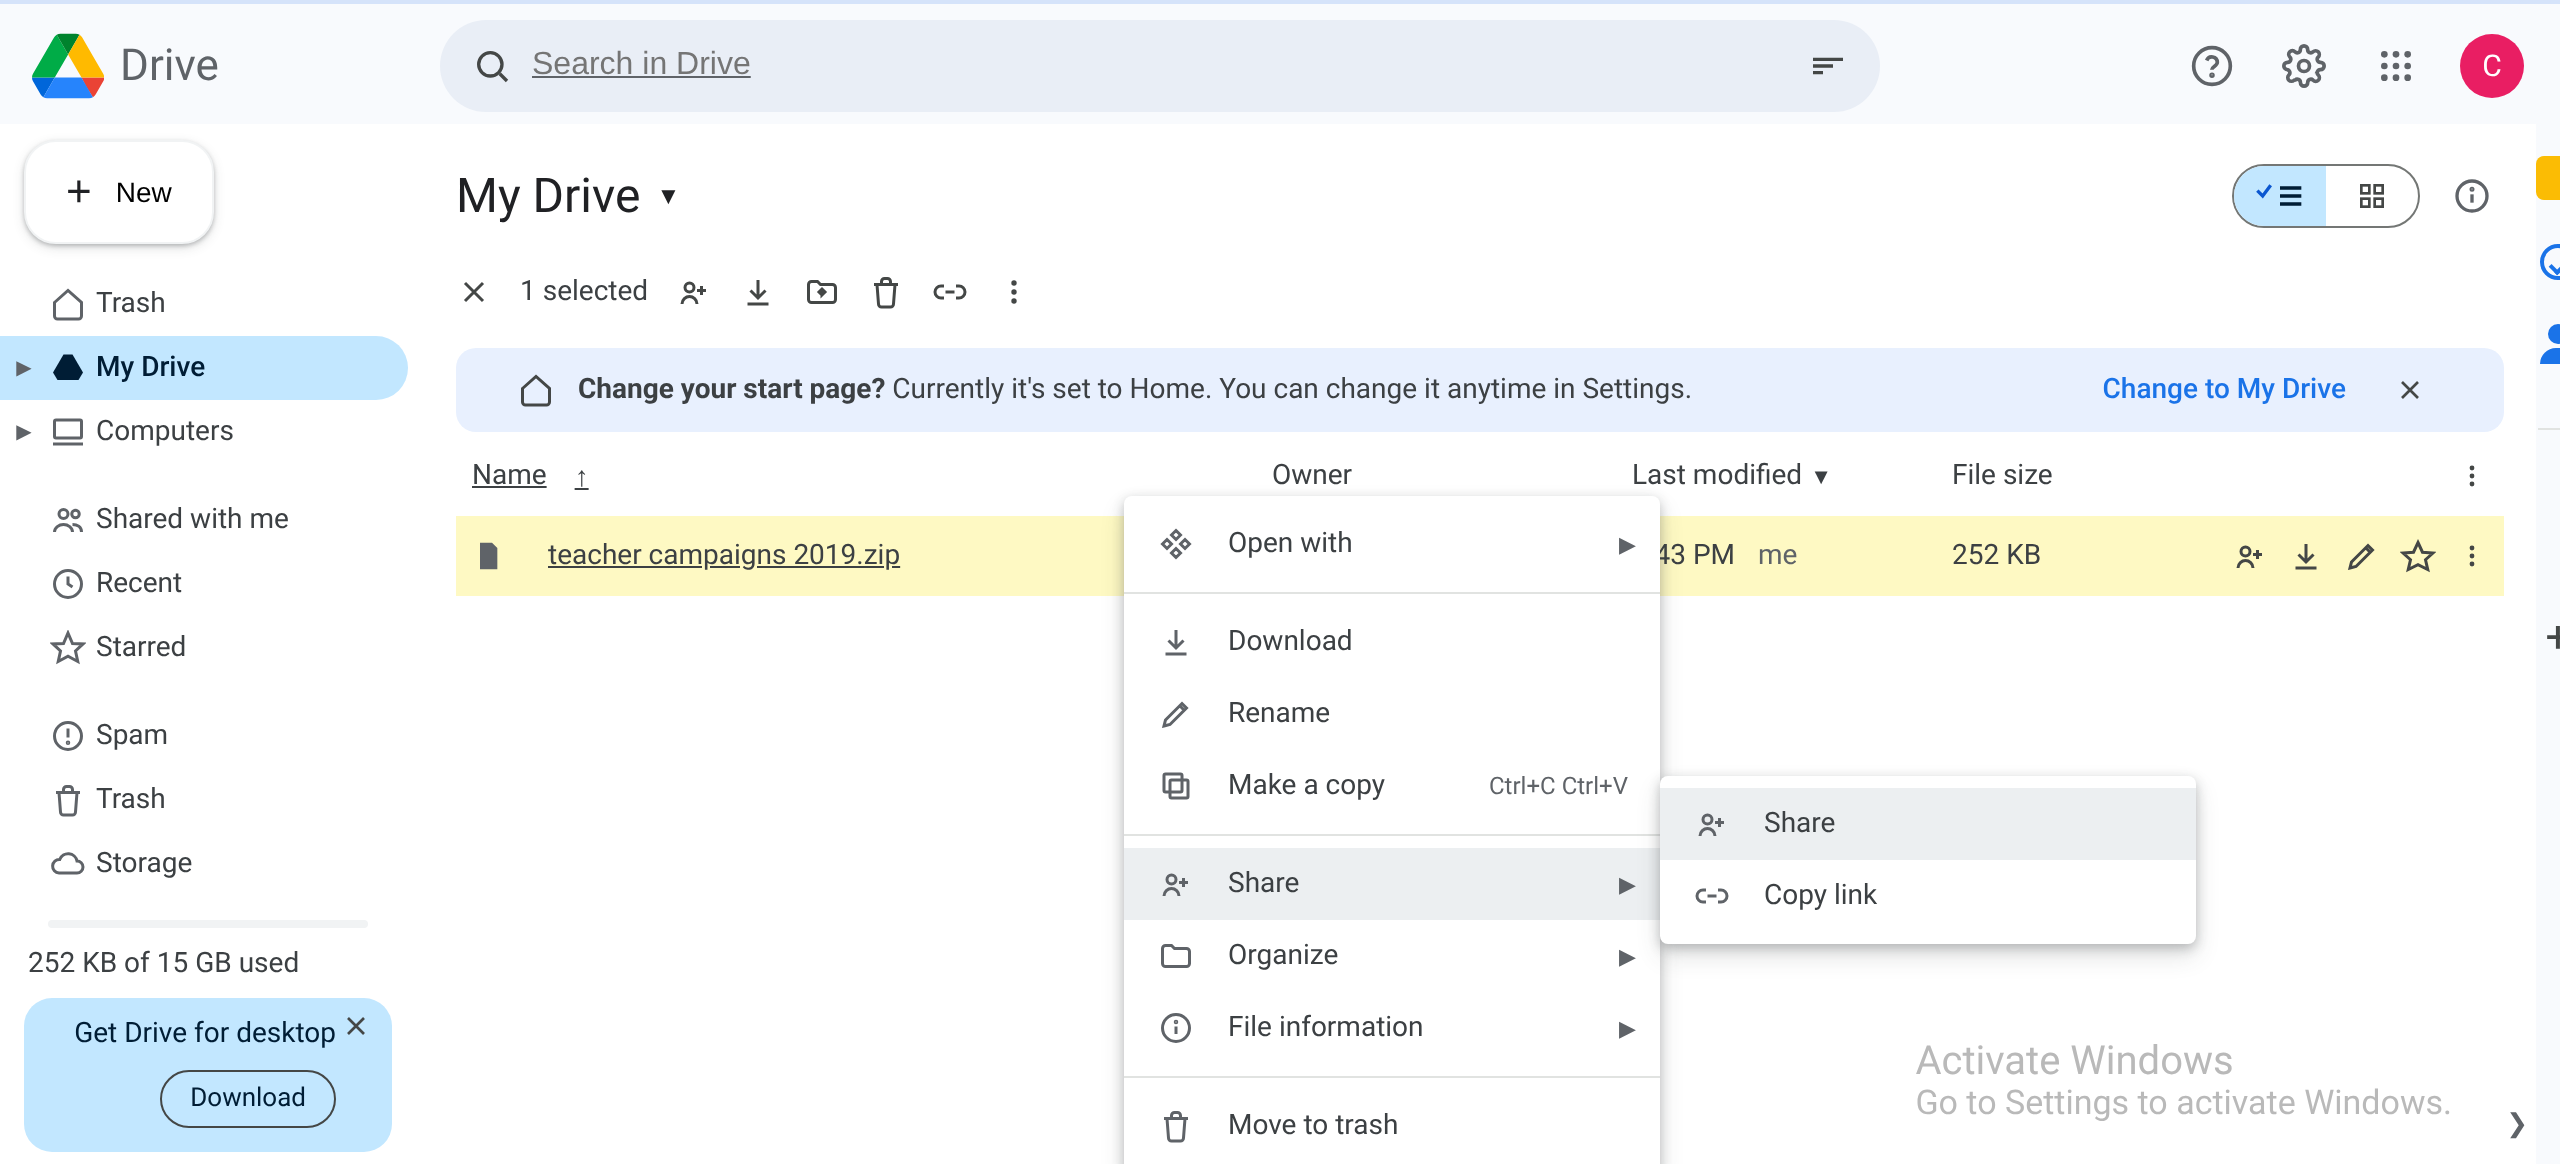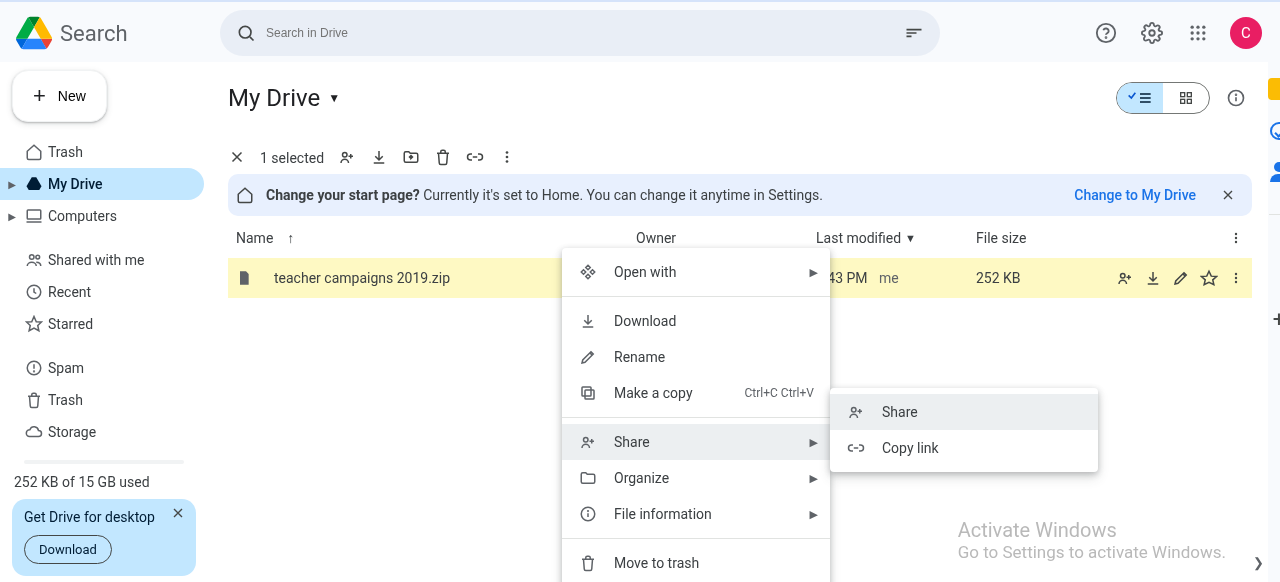--- a/index.html
+++ b/index.html
@@ -6,62 +6,62 @@
   body { font-family: 'Google Sans', Roboto, Arial, sans-serif; font-size: 14px; color: #202124; background: #fff; width: 1280px; height: 582px; overflow: hidden; position: relative; }
   .topbar-wrap { background: #f8fafd; padding: 2px 0 0 0; }
   .topbar-thin { height: 2px; background: #d5e3fa; }
   .header { display: flex; align-items: center; height: 58px; padding: 0 16px; gap: 8px; }
   .logo-wrap { display: flex; align-items: center; width: 196px; }
   .logo-svg { width: 36px; height: 36px; }
   .logo-text { font-size: 22px; color: #5f6368; margin-left: 8px; }
   .search-wrap { flex: 1; display: flex; align-items: center; max-width: 720px; }
   .search-bar { flex: 1; display: flex; align-items: center; background: #e9eef6; border-radius: 24px; height: 46px; padding: 0 6px; }
   .search-bar .icon-btn { width: 40px; height: 40px; border-radius: 50%; display: flex; align-items: center; justify-content: center; color: #444746; }
-  .search-bar input { flex: 1; border: none; background: transparent; font-size: 12px; color: #5f6368; outline: none; }
+  .search-bar input { flex: 1; border: none; background: transparent; font-size: 16px; color: #5f6368; outline: none; text-decoration: underline; }
   .header-right { display: flex; align-items: center; gap: 6px; margin-left: auto; padding-right: 2px; }
   .icon-btn { width: 40px; height: 40px; border-radius: 50%; border: none; background: transparent; display: inline-flex; align-items: center; justify-content: center; color: #5f6368; cursor: pointer; }
   .avatar { width: 32px; height: 32px; border-radius: 50%; background: #e91e63; color: #fff; display: flex; align-items: center; justify-content: center; font-size: 15px; margin-left: 6px; }
 
   .body { display: flex; height: calc(582px - 60px); }
   .sidebar { width: 212px; padding: 8px 12px 0 12px; position: relative; }
   .new-btn { display: inline-flex; align-items: center; gap: 12px; border: 1px solid #f1f3f4; background: #fff; border-radius: 16px; padding: 14px 20px; font-size: 14px; box-shadow: 0 1px 2px rgba(60,64,67,.3), 0 2px 6px rgba(60,64,67,.15); margin-bottom: 14px; }
   .new-btn .plus { font-size: 22px; color: #202124; line-height: 1; }
   .nav-list { list-style: none; }
   .nav-item { display: flex; align-items: center; height: 32px; border-radius: 0 16px 16px 0; padding: 0 12px 0 4px; margin: 0 -8px 0 -12px; font-size: 14px; color: #3c4043; position: relative; }
   .nav-item .expand-triangle { width: 16px; display: flex; justify-content: center; color: #5f6368; font-size: 10px;}
   .nav-item.noexpand .expand-triangle { visibility: hidden; }
   .nav-item .nav-ico { width: 28px; display: flex; justify-content: center; color: #5f6368; }
   .nav-item.active { background: #c2e7ff; color: #001d35; font-weight: 500; }
   .nav-item.active .nav-ico { color: #001d35; }
   .nav-group { margin-bottom: 12px; }
   .storage-line { border-top: 4px solid #f1f3f4; margin: 8px 12px 0 12px; width: 160px; border-radius: 4px; }
   .storage-text { font-size: 14px; color: #3c4043; margin: 10px 4px 12px 2px; }
   .storage-btn { border: 1px solid #747775; background: #fff; color: #0b57d0; border-radius: 18px; padding: 7px 16px; font-size: 13px; display: inline-block; }
 
-  .desktop-box { position: absolute; left: 12px; bottom: 8px; right: 12px; background: #c2e7ff; border-radius: 14px; padding: 10px 28px 12px 12px; }
+  .desktop-box { position: absolute; left: 12px; bottom: 8px; right: 12px; background: #c2e7ff; border-radius: 14px; padding: 10px 28px 12px 12px; text-align: right; }
   .desktop-box .close-x { position: absolute; right: 10px; top: 6px; color: #444746; cursor: pointer; }
   .desktop-box .db-title { font-size: 14px; color: #001d35; margin-bottom: 10px; }
   .desktop-box .db-btn { border: 1px solid #444746; border-radius: 18px; padding: 6px 14px; font-size: 13px; color: #001d35; background: #c2e7ff; display: inline-block;}
 
   .main { flex: 1; background: #fff; border-radius: 16px 0 0 0; padding: 0 0 0 0; position: relative; margin-bottom: 8px;}
   .main-inner { padding: 12px 16px 0 20px; height: 100%; }
   .drive-head { display: flex; align-items: center; justify-content: space-between; height: 48px; }
   .drive-title { display: flex; align-items: center; gap: 8px; font-size: 24px; }
   .view-toggle { display: flex; align-items: center; gap: 10px; }
   .seg { display: flex; border: 1px solid #747775; border-radius: 20px; overflow: hidden; height: 32px; }
   .seg .seg-part { width: 46px; display: flex; align-items: center; justify-content: center; }
   .seg .seg-part.active { background: #c2e7ff; }
 
-  .sel-toolbar { display: flex; align-items: flex-end; gap: 14px; height: 40px; margin-top: 4px; color: #3c4043; }
-  .banner { background: #e8f0fe; border-radius: 10px; padding: 12px 8px; display: flex; align-items: center; gap: 12px; margin-top: 8px; color: #3c4043; }
+  .sel-toolbar { display: flex; align-items: center; gap: 14px; height: 40px; margin-top: 4px; color: #3c4043; }
+  .banner { background: #e8f0fe; border-radius: 10px; padding: 12px 31px; display: flex; align-items: center; gap: 12px; margin-top: 8px; color: #3c4043; }
   .banner .banner-link { color: #1a73e8; font-weight: 500; margin-left: auto; margin-right: 12px;}
   .banner .banner-close { width: 24px; text-align: center; color: #3c4043;}
 
   .list-head { display: flex; align-items: center; height: 40px; padding: 0 8px; color: #3c4043; margin-top: 2px; font-size: 14px;}
-  .col-name { flex: 0 0 400px; display: flex; align-items: center; gap: 14px;}
+  .col-name { flex: 0 0 400px; display: flex; align-items: center; gap: 14px; text-decoration: underline;}
   .col-owner { flex: 0 0 180px; }
   .col-mod { flex: 0 0 160px; display:flex; align-items:center; gap:4px;}
   .col-size { flex: 0 0 140px; }
   .col-end { flex: 1; display:flex; justify-content:flex-end;}
 
   .row.sel { background: #fef9c3; border-radius: 0;}
   .row { display: flex; align-items: center; height: 40px; padding: 0 8px; font-size: 14px; color: #3c4043;}
   .row .file-ico { width: 24px; text-align: center; color: #5f6368; }
   .row .who-pic { width:22px; height:22px; border-radius:50%; background:#f1dfcf; display:inline-block; margin-right:6px;}
   .row-actions { display:flex; gap:10px; align-items:center; color:#5f6368;}
@@ -103,21 +103,21 @@
 <div class="header">
   <div class="logo-wrap">
     <svg class="logo-svg" viewBox="0 0 87 78">
       <path d="M6.6 66.85l3.85 6.65c.8 1.4 1.95 2.5 3.3 3.3L27.5 53H0c0 1.55.4 3.1 1.2 4.5z" fill="#0066da"></path>
       <path d="M43.65 25L29.9 1.2c-1.35.8-2.5 1.9-3.3 3.3L1.2 48.5C.4 49.9 0 51.45 0 53h27.5z" fill="#00ac47"></path>
       <path d="M73.55 76.8c1.35-.8 2.5-1.9 3.3-3.3l1.6-2.75 7.65-13.25c.8-1.4 1.2-2.95 1.2-4.5H59.8l5.85 11.5z" fill="#ea4335"></path>
       <path d="M43.65 25L57.4 1.2C56.05.4 54.5 0 52.95 0H34.35c-1.55 0-3.1.45-4.45 1.2z" fill="#00832d"></path>
       <path d="M59.8 53H27.5L13.75 76.8c1.35.8 2.9 1.2 4.45 1.2h50.9c1.55 0 3.1-.45 4.45-1.2z" fill="#2684fc"></path>
       <path d="M73.4 26.5L60.7 4.5c-.8-1.4-1.95-2.5-3.3-3.3L43.65 25 59.8 53h27.45c0-1.55-.4-3.1-1.2-4.5z" fill="#ffba00"></path>
     </svg>
-    <span class="logo-text">Search</span>
+    <span class="logo-text">Drive</span>
   </div>
   <div class="search-wrap">
     <div class="search-bar">
       <span class="icon-btn">
         <svg width="20" height="20" viewBox="0 0 24 24" fill="none" stroke="currentColor" stroke-width="2">
               <circle cx="11" cy="11" r="7"></circle>
               <line x1="21" y1="21" x2="16.65" y2="16.65"></line>
             </svg>
       </span>
       <input placeholder="Search in Drive" style="">

